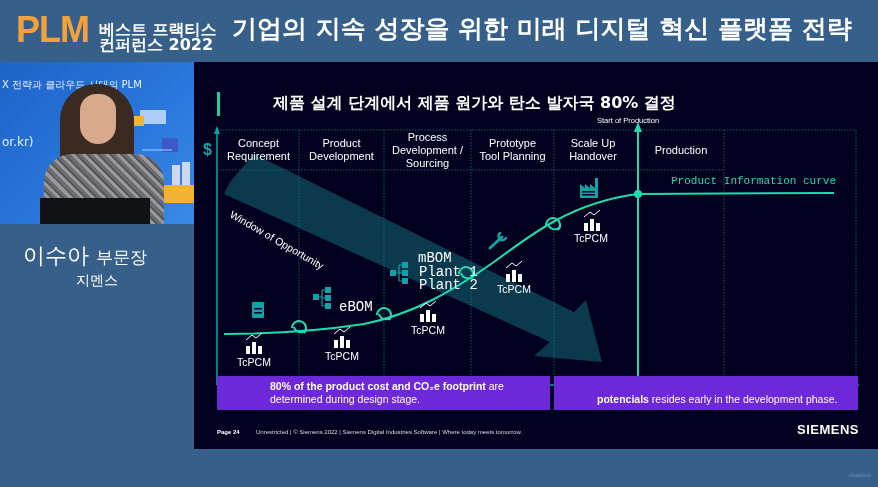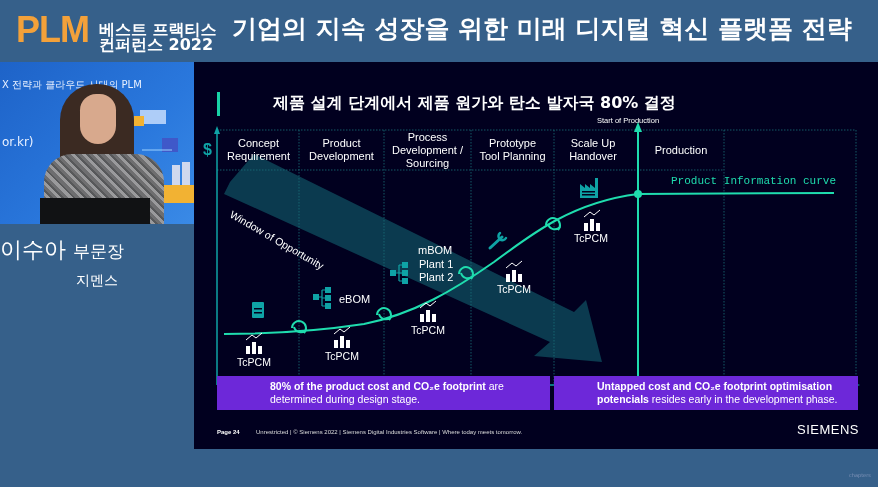--- a/index.html
+++ b/index.html
@@ -10,40 +10,40 @@
   .logo-sub { position: absolute; left: 99px; top: 22px; font-size: 16px; line-height: 15px; color: #fff; font-weight: bold; }
   .main-title { position: absolute; left: 232px; top: 12px; font-size: 25px; font-weight: bold; color: #fff; letter-spacing: 0px; line-height: 34px; white-space: nowrap; }
   .video { position: absolute; left: 0; top: 62px; width: 194px; height: 162px; background: linear-gradient(135deg, #1e63c8 0%, #2a78dd 60%, #3a8ae6 100%); overflow: hidden; }
   .video .bgtext1 { position: absolute; left: 2px; top: 16px; font-size: 10px; color: #e8f0ff; white-space: nowrap; }
   .video .bgtext2 { position: absolute; left: 2px; top: 73px; font-size: 12px; color: #e8f0ff; }
   .video .deco { position: absolute; right: 0; top: 28px; width: 62px; height: 120px; }
   .person-hair { position: absolute; left: 60px; top: 22px; width: 74px; height: 110px; background: #3b2a22; border-radius: 36px 36px 12px 12px; }
   .person-face { position: absolute; left: 80px; top: 32px; width: 36px; height: 50px; background: #d8a98d; border-radius: 18px 18px 20px 20px; }
   .person-body { position: absolute; left: 44px; top: 92px; width: 120px; height: 80px; background: repeating-linear-gradient(45deg,#6e6e70 0 3px,#9a9a9c 3px 6px,#57585a 6px 8px); border-radius: 28px 28px 0 0; }
   .laptop { position: absolute; left: 40px; top: 136px; width: 110px; height: 28px; background: #111214; }
-  .speaker-name { position: absolute; left: 0; top: 236px; width: 170px; font-size: 22px; color: #fff; line-height: 28px; }
+  .speaker-name { position: absolute; left: 0; top: 236px; width: 170px; text-align: center; font-size: 22px; color: #fff; line-height: 40px; }
   .speaker-name .rank { font-size: 17px; }
   .speaker-org { position: absolute; left: 0; top: 272px; width: 194px; text-align: center; font-size: 14px; color: #fff; }
   .slide { position: absolute; left: 194px; top: 62px; width: 684px; height: 387px; background: #01001f; }
   .slide-title-bar { position: absolute; left: 23px; top: 30px; width: 3px; height: 24px; background: #18d2a6; }
   .slide-title { position: absolute; left: 35px; top: 30px; font-size: 16px; font-weight: bold; color: #fff; white-space: nowrap; line-height: 22px; margin-left: 44px; }
   .sop-label { position: absolute; left: 403px; top: 54px; font-family: "Liberation Sans", sans-serif; font-size: 7.5px; color: #fff; white-space: nowrap; }
   .dollar { position: absolute; left: 9px; top: 79px; font-family: "Liberation Sans", sans-serif; font-weight: bold; font-size: 16px; color: #0fa3a6; }
   .phase { position: absolute; top: 68px; height: 40px; font-family: "Liberation Sans", sans-serif; font-size: 11px; color: #fff; text-align: center; line-height: 13px; display: flex; align-items: center; justify-content: center; }
   .chart-svg { position: absolute; left: 0; top: 0; }
-  .lbl { position: absolute; font-family: Liberation Sans, sans-serif; font-size: 11px; color: #fff; white-space: nowrap; line-height: 12px; }
+  .lbl { position: absolute; font-family: Liberation Mono, monospace; font-size: 14px; color: #fff; white-space: nowrap; line-height: 12px; margin-top: 8px; }
   .tcpcm { position: absolute; font-family: "Liberation Sans", sans-serif; font-size: 10.5px; color: #fff; text-align: center; width: 44px; }
   .pic-label { position: absolute; left: 477px; top: 113px; font-family: Liberation Mono, monospace; font-size: 11px; color: #1fdcae; white-space: nowrap; }
   .woo { position: absolute; left: 40px; top: 146px; font-family: "Liberation Sans", sans-serif; font-size: 10.5px; color: #fff; transform: rotate(30deg); transform-origin: left top; white-space: nowrap; }
   .box { position: absolute; top: 314px; height: 34px; background: #6d28d9; display: flex; align-items: center; }
   .box .txt { font-family: "Liberation Sans", sans-serif; font-size: 10.5px; line-height: 13px; color: #fff; }
   .box b { font-weight: bold; }
   .footer-page { position: absolute; left: 23px; top: 367px; font-family: "Liberation Sans", sans-serif; font-size: 6px; font-weight: bold; color: #fff; }
   .footer-text { position: absolute; left: 62px; top: 367px; font-family: "Liberation Sans", sans-serif; font-size: 6px; color: #dcdcdc; white-space: nowrap; }
-  .siemens { position: absolute; right: 19px; top: 360px; font-family: "Liberation Sans", sans-serif; font-size: 13px; font-weight: normal; color: #fff; letter-spacing: 0.5px; }
+  .siemens { position: absolute; right: 19px; top: 360px; font-family: "Liberation Sans", sans-serif; font-size: 13px; font-weight: bold; color: #fff; letter-spacing: 0.5px; }
   .watermark { position: absolute; left: 849px; top: 472px; font-size: 5px; color: #7f93b8; }
 </style>
 </head>
 <body>
 
 <div class="topbar">
   <div class="logo-plm">PLM</div>
   <div class="logo-sub">
     <div>베스트 프랙티스</div>
     <div>컨퍼런스 2022</div>
@@ -227,21 +227,21 @@
   <div class="tcpcm" style="left:375px; top:170px;">TcPCM</div>
 
   <div class="box" style="left:23px; width:333px; padding-left:53px;">
     <div class="txt">
       <b>80% of the product cost and CO₂e footprint</b><span> are</span><br>
       <span>determined during design stage.</span>
     </div>
   </div>
   <div class="box" style="left:360px; width:304px; padding-left:43px;">
     <div class="txt">
-      <b>Untapped cost and CO₂e footprint optimisation</b><br>
+      <br>
       <b>potencials</b><span> resides early in the development phase.</span>
     </div>
   </div>
 
   <div class="footer-page">Page 24</div>
   <div class="footer-text">Unrestricted | © Siemens 2022 | Siemens Digital Industries Software | Where today meets tomorrow.</div>
   <div class="siemens">SIEMENS</div>
 </div>
 
 <div class="watermark">chapters</div>

